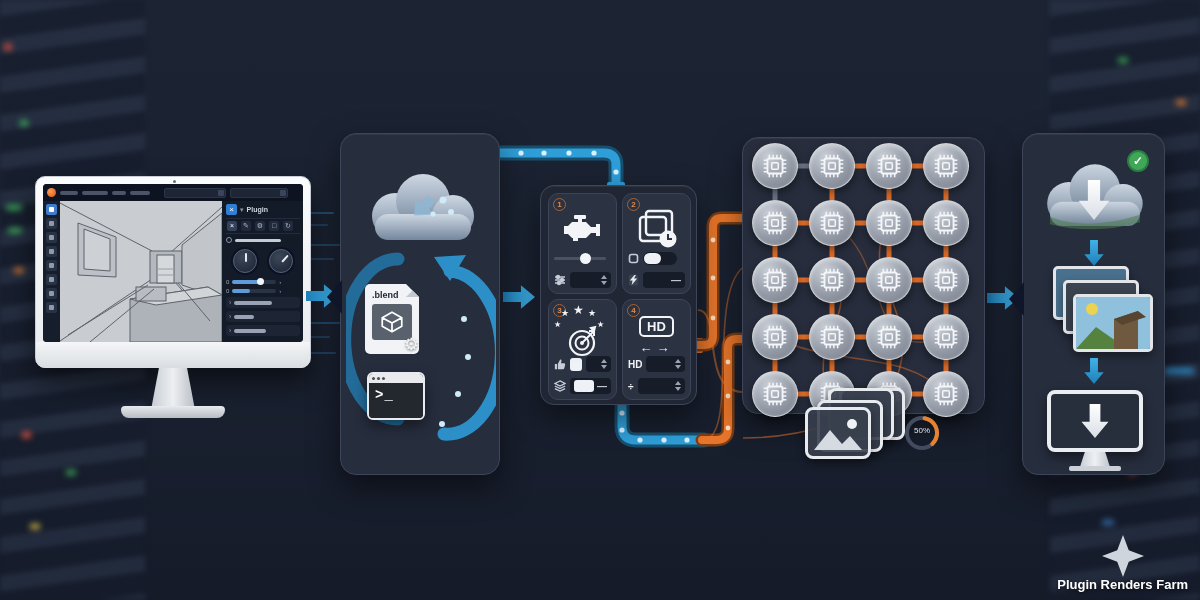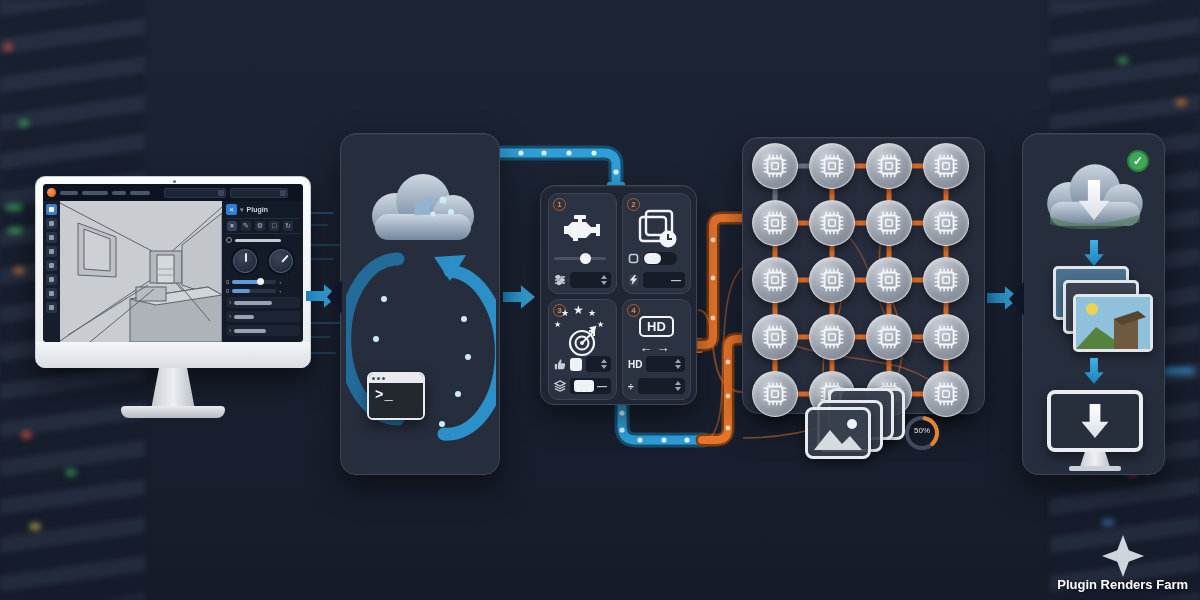--- a/index.html
+++ b/index.html
@@ -344,20 +344,30 @@
         <circle cx="36" cy="48" r="23"></circle>
           <circle cx="64" cy="33" r="27"></circle>
           <circle cx="94" cy="48" r="21"></circle>
         <rect x="16" y="46" width="96" height="26" rx="13"></rect>
       </g>
       <polygon points="62,52 78,38 70,38 70,28 60,28 60,38 52,38" fill="#8fb6d4" opacity=".85" transform="rotate(38 65 40)"></polygon>
       <circle cx="84" cy="32" r="3.5" fill="#cfeaf9"></circle>
         <circle cx="92" cy="44" r="3" fill="#cfeaf9"></circle>
         <circle cx="74" cy="46" r="2.6" fill="#cfeaf9"></circle>
     </svg>
+    <div class="blend-doc" style="left:24px;top:150px">
+      <div class="blend-fold"></div>
+      <div class="blend-label">.blend</div>
+      <div class="blend-body">
+        <svg width="26" height="26" viewBox="0 0 24 24">
+            <path d="M12 3 L21 8 V16 L12 21 L3 16 V8 Z M3 8 L12 13 L21 8 M12 13 V21" fill="none" stroke="#fff" stroke-width="1.6" stroke-linejoin="round"></path>
+          </svg>
+      </div>
+      <div class="blend-gear">⚙</div>
+    </div>
     <div class="terminal" style="left:26px;top:238px">
       <div class="term-head">
           <i></i>
           <i></i>
           <i></i>
         </div>
       <div class="term-body">&gt;_</div>
     </div>
   </div>
 

